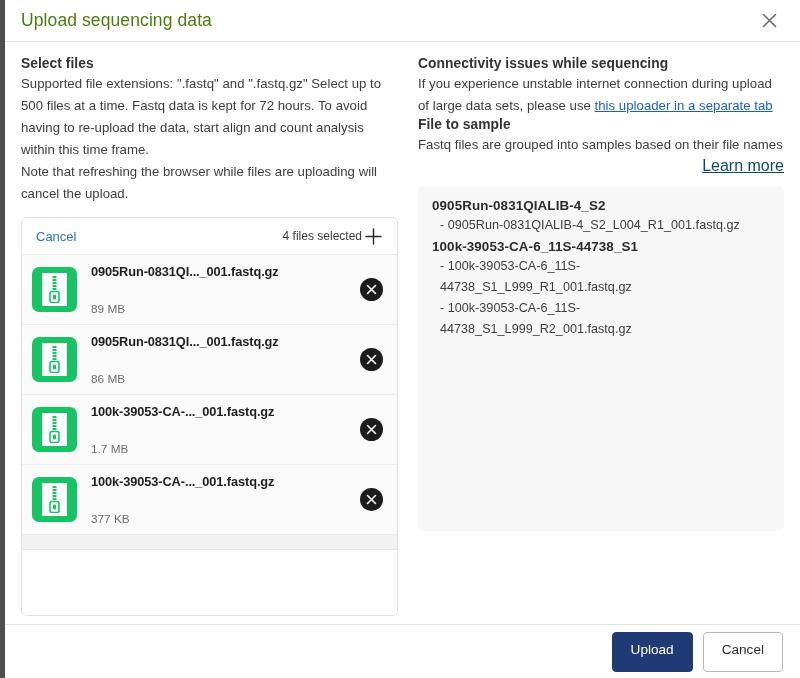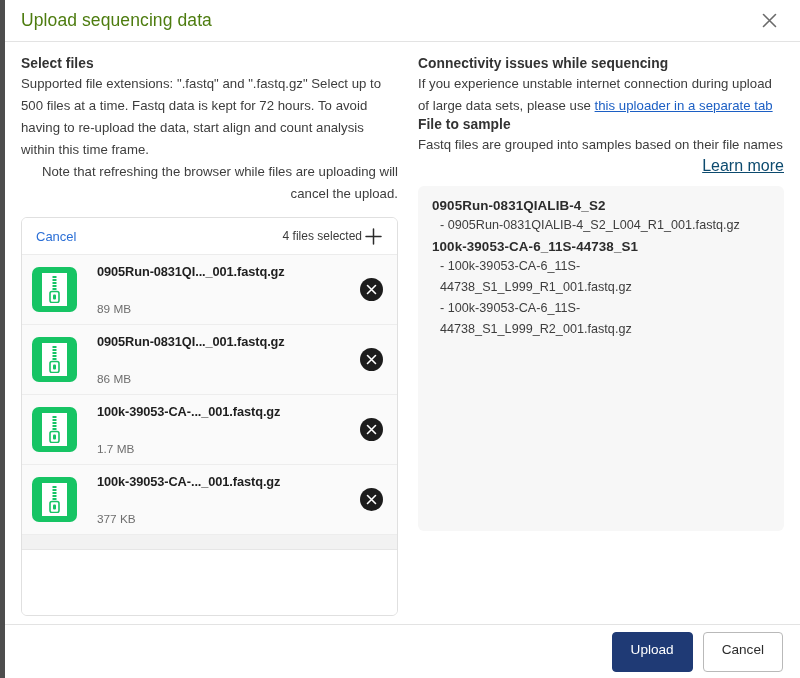--- a/index.html
+++ b/index.html
@@ -72,21 +72,21 @@
     margin: 0 0 2px 0;
     letter-spacing: 0.05px;
   }
   p.section-text {
     font-size: 13.2px;
     color: #3d3d3d;
     line-height: 22px;
     margin: 0;
     letter-spacing: 0.02px;
   }
-  p.section-text + p.section-text { margin-top: 0; text-align: right; }
+  p.section-text + p.section-text { margin-top: 0; }
   .link {
     color: #1c5fc4;
     text-decoration: underline;
     cursor: pointer;
   }
   .learn-more-row {
     text-align: right;
     margin-top: 1px;
   }
   .learn-more {
@@ -142,21 +142,20 @@
     background: #fafafa;
   }
   .file-row {
     height: 70px;
     display: flex;
     align-items: center;
     padding: 0 14px 0 10px;
     box-sizing: border-box;
     border-bottom: 1px solid #ededed;
     background: #fafafa;
-    gap: 6px;
   }
   .file-icon {
     flex: 0 0 auto;
     width: 45px; height: 45px;
     border-radius: 7px;
     background: #16c464;
     display: flex; align-items: center; justify-content: center;
     margin-right: 14px;
   }
   .file-icon .paper {

